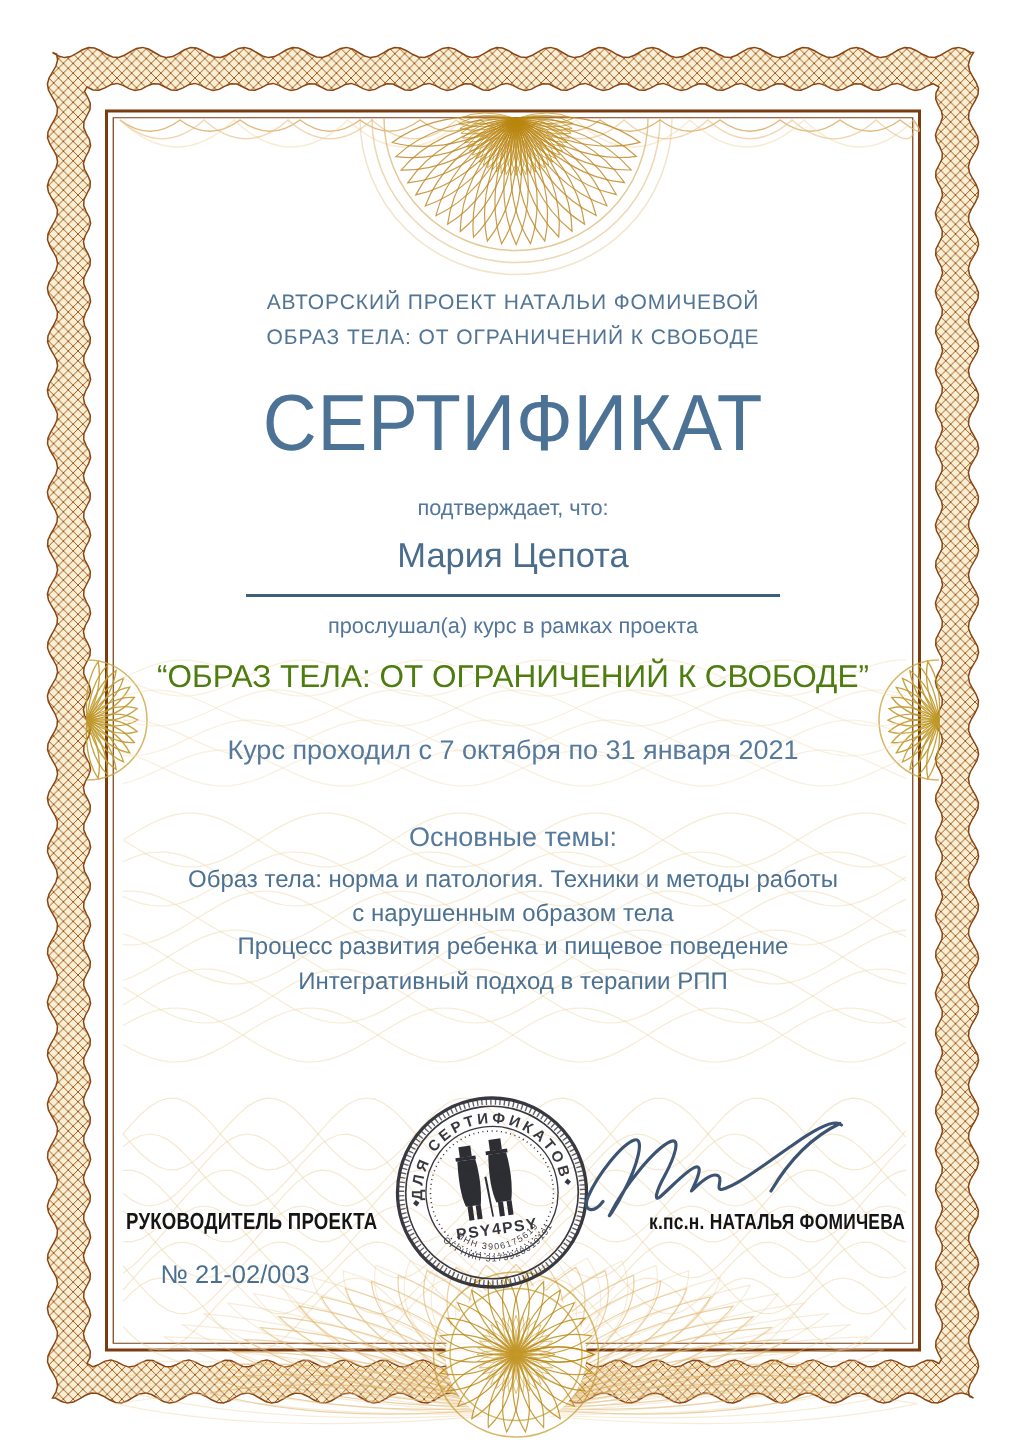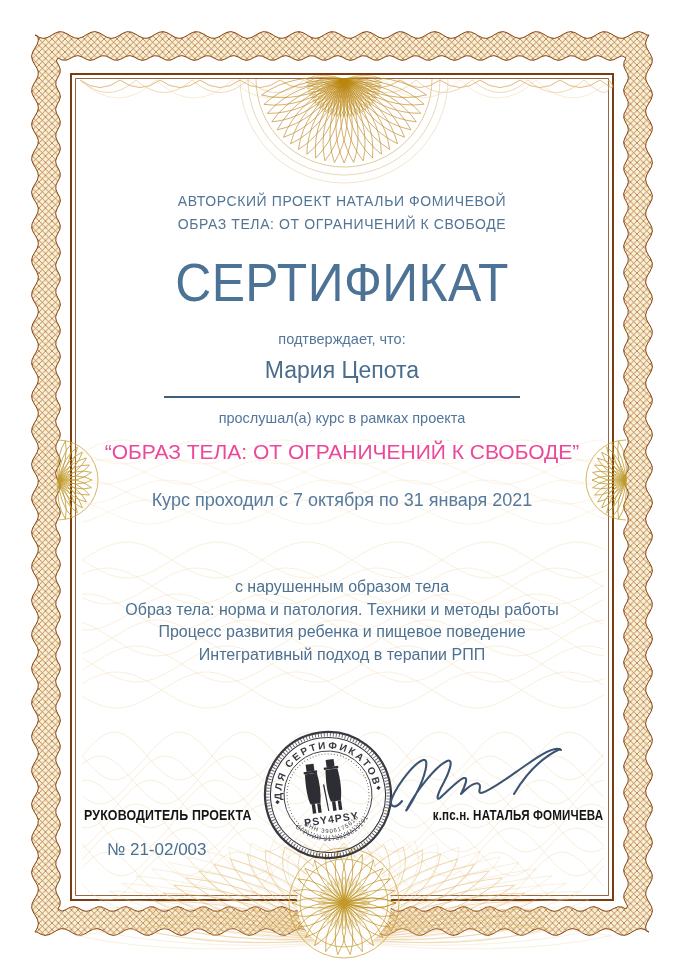--- a/index.html
+++ b/index.html
@@ -7,21 +7,21 @@
     position:relative;width:684px;height:967px;margin:0 auto;background:#ffffff;
     font-family:"Liberation Sans","DejaVu Sans",sans-serif;overflow:hidden;
   }
   #deco{position:absolute;left:0;top:0;width:684px;height:967px;}
   .txt{position:absolute;left:0;right:0;text-align:center;color:#4e7192;}
   .hdr{font-size:14px;letter-spacing:0.6px;color:#527595;}
   .title{font-size:53px;letter-spacing:0.5px;color:#4c7295;transform:scaleX(.94);}
   .small{font-size:14.5px;color:#53769a;}
   .tiny{font-size:18px;color:#567a9d;}
   .name{font-size:23px;color:#4a6d8d;}
-  .quote{font-size:21px;color:#ec4899;}
+  .quote{font-size:21px;color:#4d7c0f;}
   .topics{font-size:16px;line-height:22.5px;color:#4d7191;}
   .nameline{position:absolute;height:2px;background:#3e5e7e;}
   .blacklbl{position:absolute;font-weight:bold;color:#151515;font-size:15.5px;letter-spacing:0.2px;white-space:nowrap;}
   .num{position:absolute;font-size:17px;color:#4a7090;}
 </style>
 </head>
 <body>
 
 <div class="page">
 
@@ -352,24 +352,25 @@
 
   <div class="txt name" style="top:357px">Мария Цепота</div>
   <div class="nameline" style="top:396px;left:164px;width:356px"></div>
 
   <div class="txt small" style="top:410px">прослушал(а) курс в рамках проекта</div>
 
   <div class="txt quote" style="top:440px">“ОБРАЗ ТЕЛА: ОТ ОГРАНИЧЕНИЙ К СВОБОДЕ”</div>
 
   <div class="txt tiny" style="top:490px">Курс проходил с 7 октября по 31 января 2021</div>
 
+  <div class="txt tiny" style="top:548px">Основные темы:</div>
 
   <div class="txt topics" style="top:576px">
+    <div>Образ тела: норма и патология. Техники и методы работы</div>
     <div>с нарушенным образом тела</div>
-    <div>Образ тела: норма и патология. Техники и методы работы</div>
     <div>Процесс развития ребенка и пищевое поведение</div>
     <div>Интегративный подход в терапии РПП</div>
   </div>
 
 
   <div class="blacklbl" style="left:84px;top:806px;transform:scaleX(.8);transform-origin:left center">РУКОВОДИТЕЛЬ ПРОЕКТА</div>
   <div class="num" style="left:107px;top:840px">№ 21-02/003</div>
   <div class="blacklbl" style="right:81px;top:807px;font-size:14.5px;transform:scaleX(.8);transform-origin:right center">к.пс.н. НАТАЛЬЯ ФОМИЧЕВА</div>
 
 </div>

